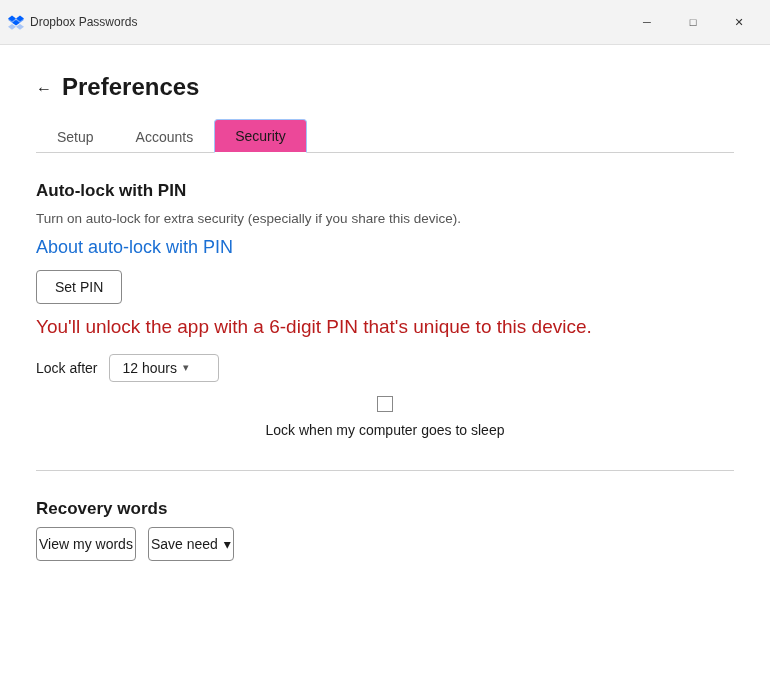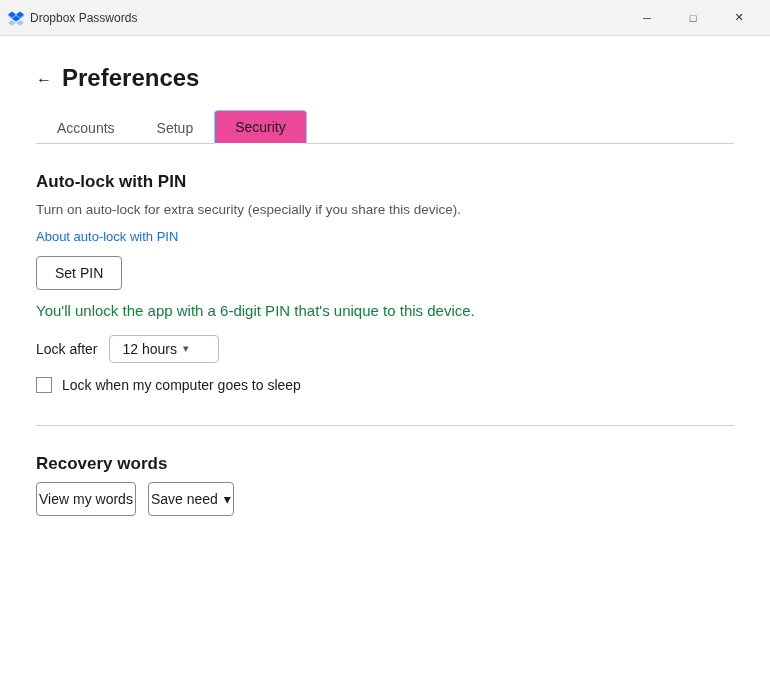--- a/index.html
+++ b/index.html
@@ -14,21 +14,21 @@
       display: flex;
       flex-direction: column;
     }
 
     
     .title-bar {
       display: flex;
       align-items: center;
       justify-content: space-between;
       padding: 0 8px;
-      height: 36px;
+      height: 45px;
       background: #f3f3f3;
       border-bottom: 1px solid #e0e0e0;
       flex-shrink: 0;
     }
     .title-bar-left {
       display: flex;
       align-items: center;
       gap: 6px;
     }
     .title-bar-title {
@@ -116,21 +116,21 @@
     }
     .section-desc {
       font-size: 13.5px;
       color: #555;
       margin-bottom: 8px;
       line-height: 1.5;
     }
     .section-link {
       color: #1a6fd4;
       text-decoration: none;
-      font-size: 13px;
+      font-size: 18px;
     }
     .divider {
       border: none;
       border-top: 1px solid #d0d0d0;
       margin: 28px 0;
     }
 
     
     .btn-outline {
       border: 1.5px solid #888;
@@ -139,22 +139,22 @@
       font-size: 14px;
       font-weight: 500;
       cursor: pointer;
       border-radius: 4px;
       color: #1a1a1a;
       margin-top: 12px;
       margin-bottom: 12px;
     }
 
     .unlock-desc {
-      font-size: 15px;
-      color: #15803d;
+      font-size: 19px;
+      color: #b91c1c;
       margin-bottom: 16px;
     }
 
     
     .lock-after-row {
       display: flex;
       align-items: center;
       gap: 12px;
       margin-bottom: 14px;
     }
@@ -173,20 +173,21 @@
       align-items: center;
       gap: 6px;
       min-width: 110px;
     }
 
     
     .checkbox-row {
       display: flex;
       align-items: center;
       gap: 10px;
+      flex-direction: column;
     }
     .checkbox-box {
       width: 16px;
       height: 16px;
       border: 1.5px solid #888;
       background: #fff;
       flex-shrink: 0;
       cursor: pointer;
     }
     .checkbox-label {
@@ -241,22 +242,22 @@
 </div>
 
 <div class="main-content">
 
   <div class="page-header">
     <span class="back-arrow">←</span>
     <span class="page-title">Preferences</span>
   </div>
 
   <div class="tabs">
+    <button class="tab">Setup</button>
     <button class="tab">Accounts</button>
-    <button class="tab">Setup</button>
     <button class="tab active">Security</button>
   </div>
 
   <div class="section">
     <div class="section-title">Auto-lock with PIN</div>
     <div class="section-desc">Turn on auto-lock for extra security (especially if you share this device).</div>
     <a class="section-link" href="#">About auto-lock with PIN</a>
 
     <br>
     <button class="btn-outline">Set PIN</button>

